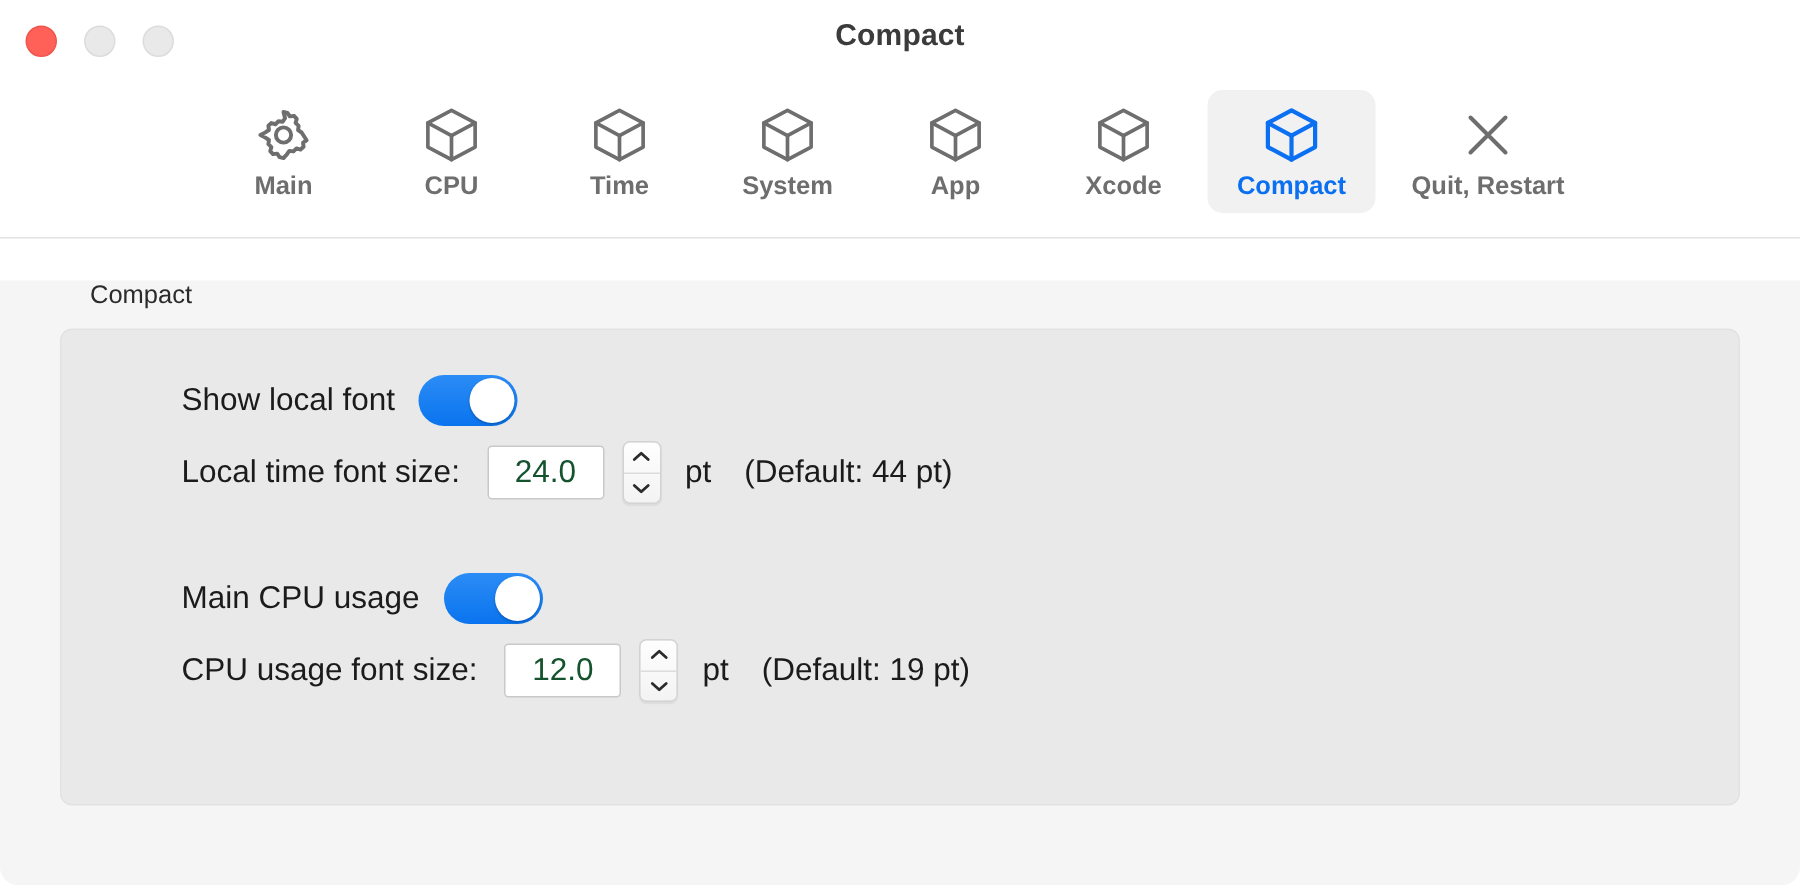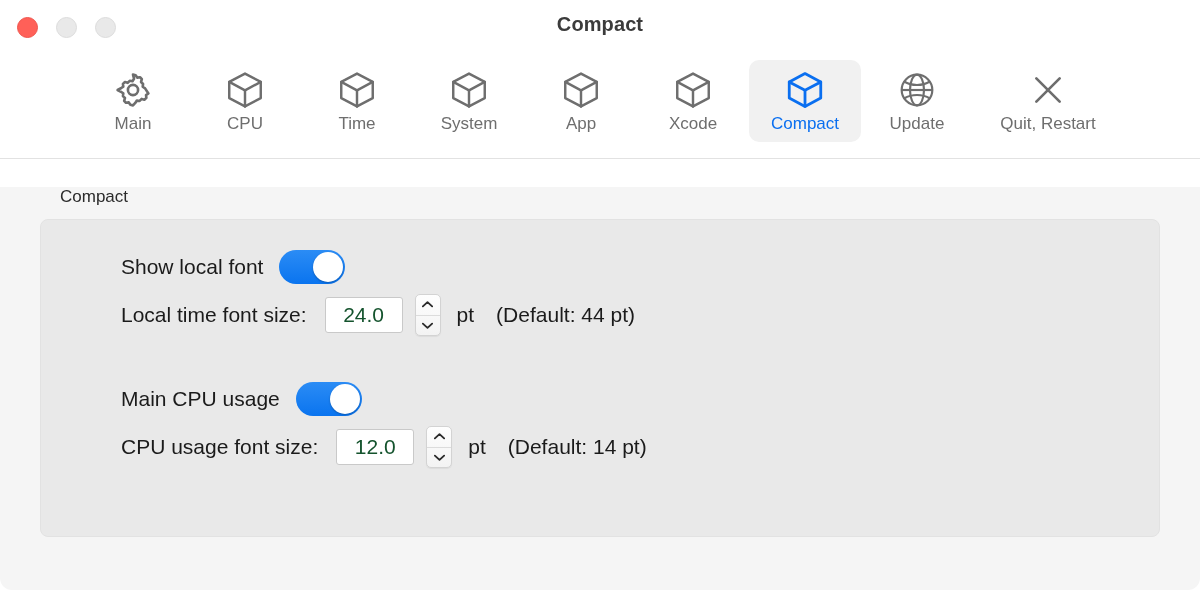--- a/index.html
+++ b/index.html
@@ -67,20 +67,21 @@
     display: flex;
     align-items: flex-start;
     justify-content: center;
     padding-top: 4px;
     box-sizing: border-box;
   }
   .tool-items {
     display: flex;
     align-items: flex-start;
     gap: 0px;
+    font-weight: bold;
   }
   .tool-item {
     width: 112px;
     height: 82px;
     border-radius: 10px;
     display: flex;
     flex-direction: column;
     align-items: center;
     justify-content: flex-start;
     padding-top: 8px;
@@ -303,32 +304,20 @@
         <span class="ticon">
           <svg width="42" height="42" viewBox="0 0 24 24" fill="none" stroke="#0a6ff0" stroke-width="1.6" stroke-linejoin="round" stroke-linecap="round">
             <path d="M12 2.6L21 7.4v9.2L12 21.4 3 16.6V7.4z"></path>
             <path d="M3 7.4l9 4.8 9-4.8"></path>
             <path d="M12 12.2v9.2"></path>
           </svg>
         </span>
         <span class="tlabel">Compact</span>
       </div>
 
-      <div class="tool-item">
-        <span class="ticon">
-          <svg width="40" height="40" viewBox="0 0 24 24" fill="none" stroke="#6e6e6e" stroke-width="1.3">
-            <circle cx="12" cy="12" r="9.2"></circle>
-            <ellipse cx="12" cy="12" rx="4.2" ry="9.2"></ellipse>
-            <path d="M2.8 12h18.4"></path>
-            <path d="M4.3 6.9c2.1 1.35 4.76 2.1 7.7 2.1s5.6-.75 7.7-2.1"></path>
-            <path d="M4.3 17.1c2.1-1.35 4.76-2.1 7.7-2.1s5.6.75 7.7 2.1"></path>
-          </svg>
-        </span>
-        <span class="tlabel">Update</span>
-      </div>
 
       <div class="tool-item wide">
         <span class="ticon">
           <svg width="40" height="40" viewBox="0 0 24 24" fill="none" stroke="#6e6e6e" stroke-width="1.6" stroke-linecap="round">
             <path d="M5 5l14 14M19 5L5 19"></path>
           </svg>
         </span>
         <span class="tlabel">Quit, Restart</span>
       </div>
 
@@ -382,19 +371,19 @@
               <path d="M2 6.5L7 2l5 4.5"></path>
             </svg>
           </div>
           <div class="half down">
             <svg width="13" height="9" viewBox="0 0 14 9" fill="none" stroke="#2b2b2b" stroke-width="2" stroke-linecap="round" stroke-linejoin="round">
               <path d="M2 2.5L7 7l5-4.5"></path>
             </svg>
           </div>
         </div>
         <span class="unit">pt</span>
-        <span class="default-note">(Default: 14 pt)</span>
+        <span class="default-note">(Default: 19 pt)</span>
       </div>
 
     </div>
   </div>
 
 </div>
 
 </body></html>

